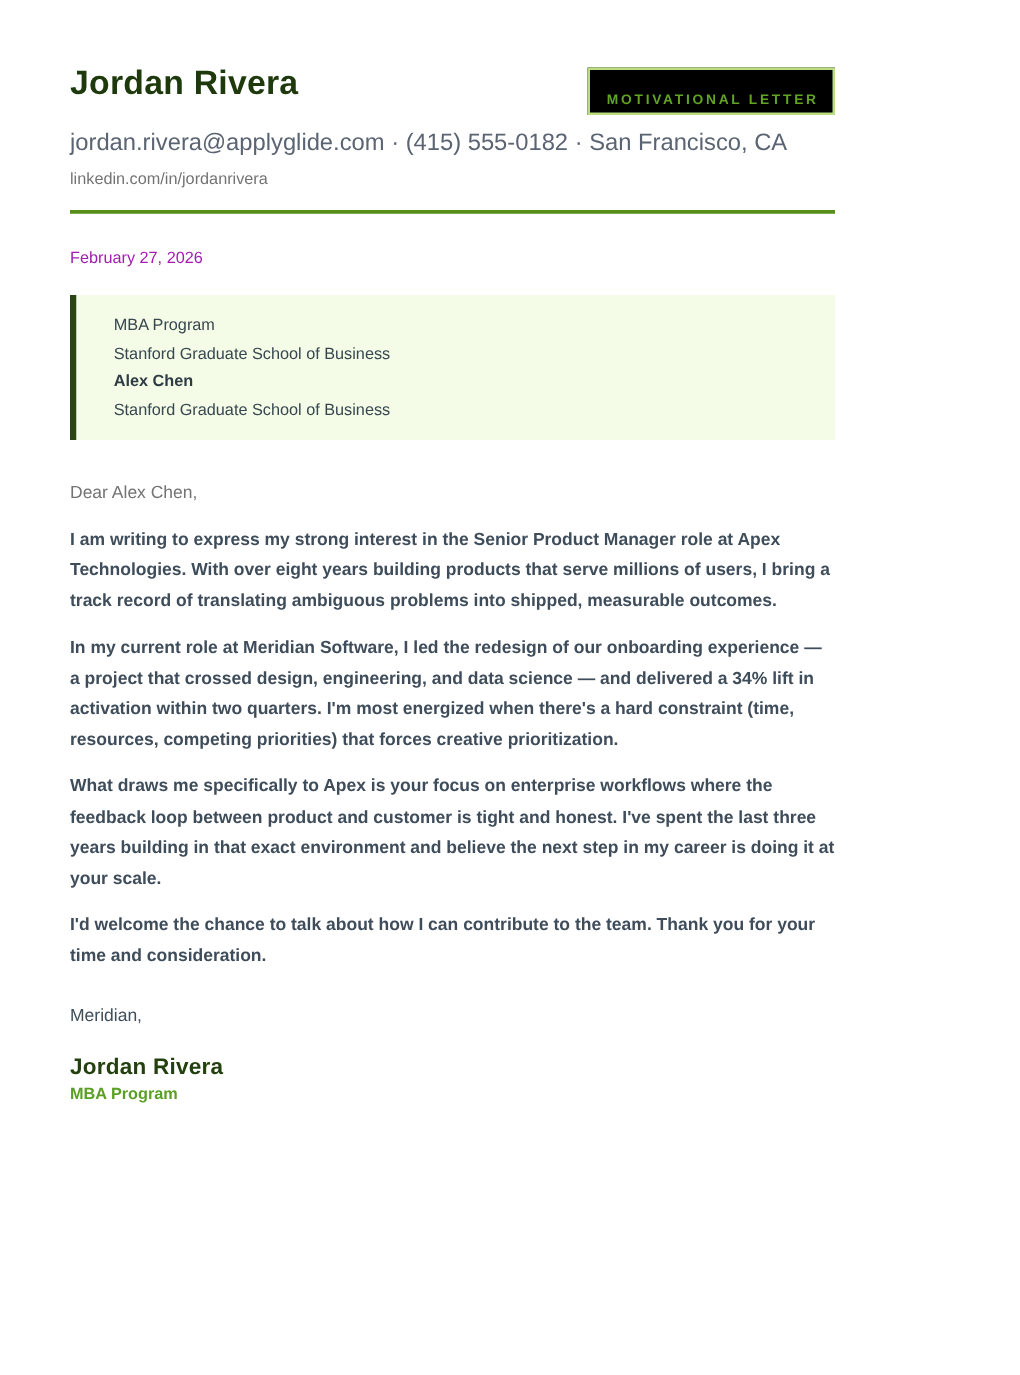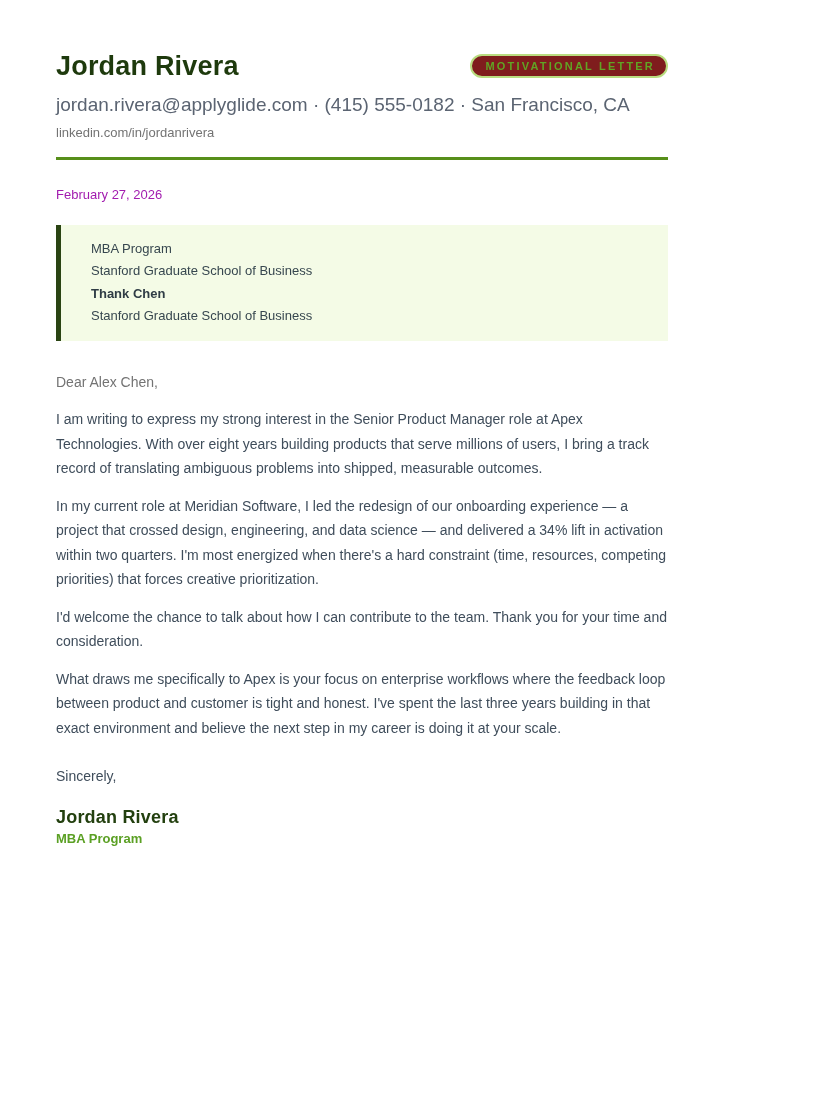--- a/index.html
+++ b/index.html
@@ -23,27 +23,27 @@
   .name-title {
     font-size: 27px;
     font-weight: bold;
     color: #1e3a0d;
     letter-spacing: 0.2px;
     line-height: 1.1;
   }
   .badge {
     margin-top: 2px;
     border: 2px solid #b9dd80;
-    background: #7f1d1d;
+    background: #000000;
     color: #61a424;
     font-size: 11px;
     font-weight: bold;
     letter-spacing: 2.2px;
-    padding: 4px 11px 4px 13px;
-    border-radius: 12px;
+    padding: 18px 11px 4px 13px;
+    border-radius: 0;
     white-space: nowrap;
   }
   .contact-line {
     margin-top: 12px;
     font-size: 19px;
     color: #5b6472;
   }
   .linkedin-link {
     display: inline-block;
     margin-top: 9px;
@@ -88,20 +88,21 @@
     color: #737373;
     line-height: 24.5px;
     margin-bottom: 13px;
   }
   .para {
     font-size: 14px;
     color: #3f4d5b;
     line-height: 24.5px;
     margin-bottom: 13px;
     max-width: 704px;
+    font-weight: bold;
   }
   .closing {
     margin-top: 28px;
     font-size: 14px;
     color: #3f4d5b;
   }
   .sig-name {
     margin-top: 23px;
     font-size: 18px;
     font-weight: bold;
@@ -129,30 +130,30 @@
 
   <a class="linkedin-link">linkedin.com/in/jordanrivera</a>
 
   <hr class="rule">
 
   <div class="date-line">February 27, 2026</div>
 
   <div class="recipient-block">
     <div class="r-line">MBA Program</div>
     <div class="r-line">Stanford Graduate School of Business</div>
-    <div class="r-line r-name">Thank Chen</div>
+    <div class="r-line r-name">Alex Chen</div>
     <div class="r-line">Stanford Graduate School of Business</div>
   </div>
 
   <div class="salutation">Dear Alex Chen,</div>
 
   <p class="para">I am writing to express my strong interest in the Senior Product Manager role at Apex Technologies. With over eight years building products that serve millions of users, I bring a track record of translating ambiguous problems into shipped, measurable outcomes.</p>
   <p class="para">In my current role at Meridian Software, I led the redesign of our onboarding experience — a project that crossed design, engineering, and data science — and delivered a 34% lift in activation within two quarters. I'm most energized when there's a hard constraint (time, resources, competing priorities) that forces creative prioritization.</p>
+  <p class="para">What draws me specifically to Apex is your focus on enterprise workflows where the feedback loop between product and customer is tight and honest. I've spent the last three years building in that exact environment and believe the next step in my career is doing it at your scale.</p>
   <p class="para">I'd welcome the chance to talk about how I can contribute to the team. Thank you for your time and consideration.</p>
-  <p class="para">What draws me specifically to Apex is your focus on enterprise workflows where the feedback loop between product and customer is tight and honest. I've spent the last three years building in that exact environment and believe the next step in my career is doing it at your scale.</p>
 
-  <div class="closing">Sincerely,</div>
+  <div class="closing">Meridian,</div>
 
   <div class="sig-name">Jordan Rivera</div>
 
   <div class="sig-title">MBA Program</div>
 
 </div>
 
 </body></html>

